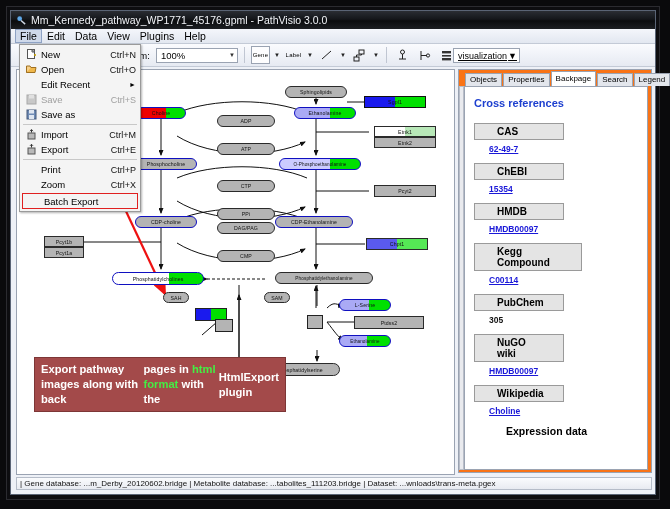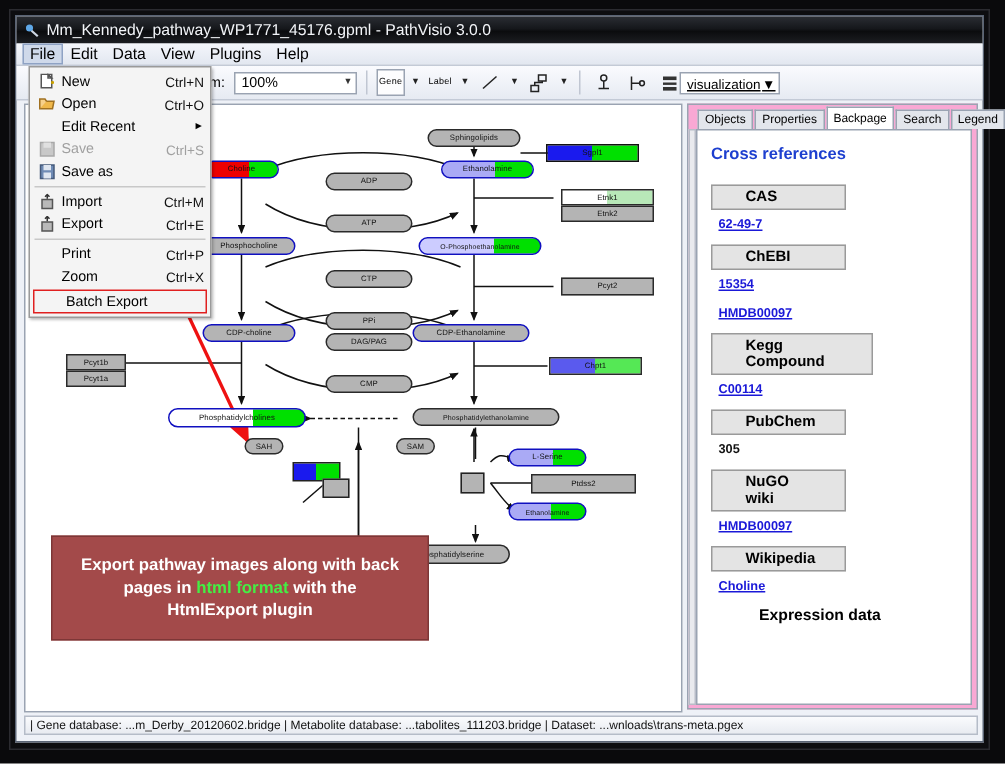--- a/index.html
+++ b/index.html
@@ -99,31 +99,31 @@
     background:#b4b4b4;border:1px solid #2a2a2a;border-radius:7px;
     color:#111;
   }
   .metaBlue{
     border:1px solid #1010c0;border-radius:7px;color:#111;
   }
   .gene{              
     background:#b4b4b4;border:1px solid #2a2a2a;color:#111;
   }
   #annot{
-    position:absolute;left:17px;top:287px;width:252px;height:70px;
+    position:absolute;left:17px;top:287px;width:252px;height:55px;
     background:#a34a4a;border:1px solid #7d3636;
-    display:flex;flex-direction:column;align-items:center;justify-content:center;
+    display:flex;flex-direction:row;align-items:center;justify-content:center;
     color:#ffffff;font-weight:bold;font-size:11.2px;line-height:15px;
-    text-align:right;padding:0 6px;box-sizing:border-box;
+    text-align:left;padding:0 6px;box-sizing:border-box;
   }
   #annot .hl{color:#44ee44;}
   
   #rpanel{
     position:absolute;left:447px;top:58px;width:194px;height:404px;
-    background:#f9a8d4;border:1px solid #9aa3b2;box-sizing:border-box;
+    background:#f97316;border:1px solid #9aa3b2;box-sizing:border-box;
   }
   #rtabs{
     position:absolute;left:6px;top:2px;width:186px;height:14px;
     display:flex;align-items:flex-end;gap:1px;
   }
   .rtab{
     font-size:8px;padding:1px 4px 1px;background:#e3e6ec;
     border:1px solid #9aa3b2;border-bottom:none;line-height:10px;
     cursor:default;
   }
@@ -134,21 +134,21 @@
     padding:10px 9px 0 9px;overflow:hidden;
   }
   #xrefTitle{color:#1d3fcf;font-weight:bold;font-size:11px;margin-bottom:14px;}
   .xrHead{
     background:#e4e4e4;border:1px solid #9a9a9a;
     font-weight:bold;font-size:10px;padding:2px 22px;
     margin-bottom:4px;width:90px;box-sizing:border-box;
   }
   .xrVal{
     font-size:8.5px;font-weight:bold;color:#1a18d8;
-    text-decoration:underline;margin:0 0 9px 5px;
+    text-decoration:underline;margin:0 0 9px 15px;
   }
   .xrVal.plain{color:#111;text-decoration:none;}
   #exprData{font-weight:bold;font-size:10.5px;margin-top:6px;padding-left:32px;}
   
   #rscroll{
     position:absolute;left:0px;top:16px;width:5px;height:384px;
     background:#e9eaee;border:1px solid #b8bdc8;box-sizing:border-box;
   }
   
   #statusbar{
@@ -411,20 +411,21 @@
      <div id="rscroll"></div>
      <div id="rbody">
        <div id="xrefTitle">Cross references</div>
 
        <div class="xrHead">CAS</div>
        <div class="xrVal">62-49-7</div>
 
        <div class="xrHead">ChEBI</div>
        <div class="xrVal">15354</div>
 
+       <div class="xrHead">HMDB</div>
        <div class="xrVal">HMDB00097</div>
 
        <div class="xrHead" style="width:108px;">Kegg Compound</div>
        <div class="xrVal">C00114</div>
 
        <div class="xrHead">PubChem</div>
        <div class="xrVal plain">305</div>
 
        <div class="xrHead">NuGO wiki</div>
        <div class="xrVal">HMDB00097</div>

